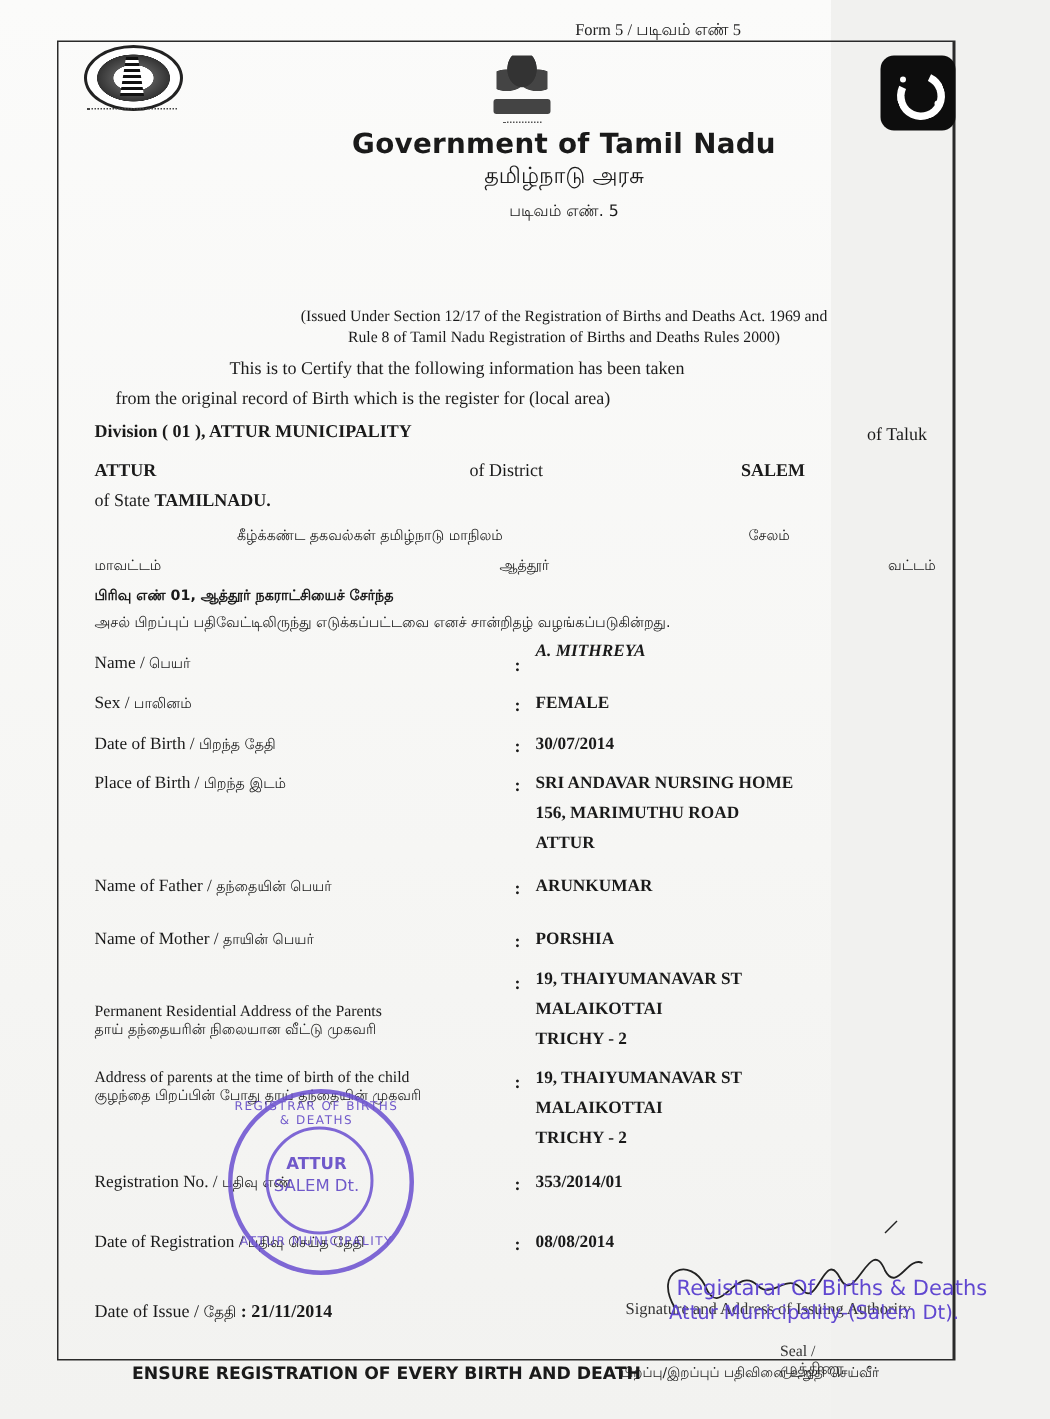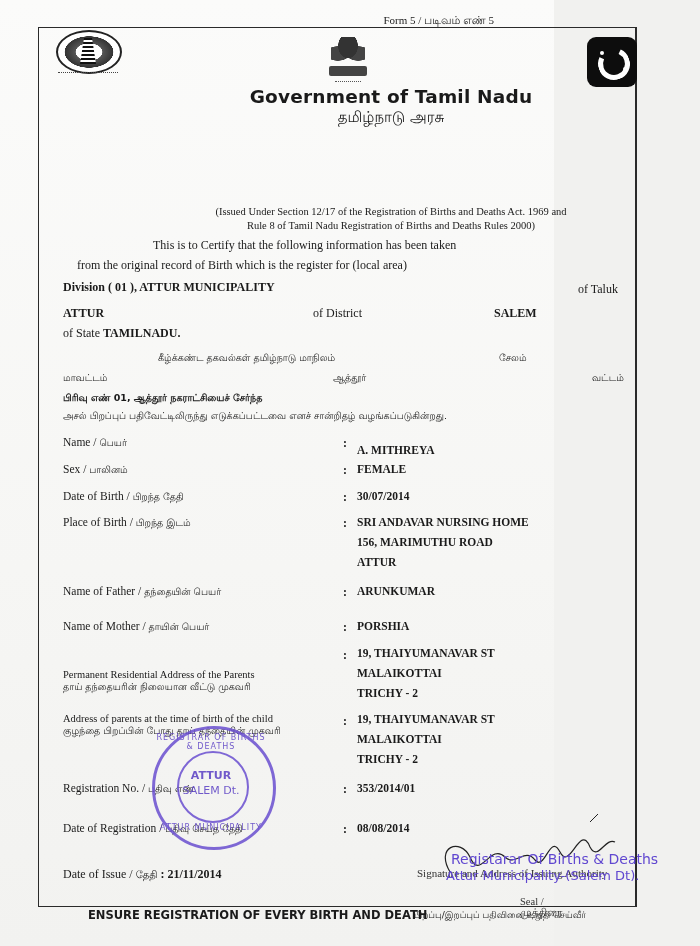--- a/index.html
+++ b/index.html
@@ -65,21 +65,21 @@
     border-top-color: transparent; border-bottom-color: #fff;
     transform: rotate(-20deg);
   }
   .digi-logo .dot1, .digi-logo .dot2 {
     position: absolute; width: 4px; height: 4px; background: #fff; border-radius: 50%;
   }
   .digi-logo .dot1 { left: 13px; top: 14px; }
   .digi-logo .dot2 { left: 36px; top: 30px; }
 
   .sans { font-family: "DejaVu Sans", sans-serif; }
-  .center { position: absolute; left: 54px; width: 596px; text-align: center; padding-left: 39px; }
+  .center { position: absolute; left: 39px; width: 596px; text-align: center; padding-left: 39px; }
   .gov-title { top: 86px; font-size: 18.5px; font-weight: bold; letter-spacing: 0.2px; }
   .gov-tamil { top: 108px; font-size: 15px; }
   .form-tamil { top: 135px; font-size: 10.5px; }
   .dept { top: 150px; font-size: 14px; font-weight: bold; }
   .cert-box {
     position: absolute; left: 140px; top: 172px; width: 451px; height: 22px;
     border: 1.3px solid #333; text-align: center;
     font-size: 12px; line-height: 22px;
   }
   .issued { top: 205px; font-size: 10.5px; line-height: 14px; }
@@ -161,20 +161,21 @@
   </div>
 
   <div class="digi-logo">
     <div class="ring"></div>
     <div class="dot1"></div>
     <div class="dot2"></div>
   </div>
 
   <div class="center gov-title sans">Government of Tamil Nadu</div>
   <div class="center gov-tamil sans">தமிழ்நாடு அரசு</div>
+  <div class="center form-tamil sans">படிவம் எண். 5</div>
 
 
   <div class="center issued">
     <div>(Issued Under Section 12/17 of the Registration of Births and Deaths Act. 1969 and</div>
     <div>Rule 8 of Tamil Nadu Registration of Births and Deaths Rules 2000)</div>
   </div>
 
   <div class="txt" style="left:153px; top:238px;">This is to Certify that the following information has been taken</div>
   <div class="txt" style="left:77px; top:258px;">from the original record of Birth which is the register for (local area)</div>
   <div class="txt b" style="left:63px; top:280px;">Division ( 01 ), ATTUR MUNICIPALITY</div>
@@ -190,21 +191,21 @@
   <div class="txt ta" style="left:158px; top:352px;">கீழ்க்கண்ட தகவல்கள் தமிழ்நாடு மாநிலம்</div>
   <div class="txt ta" style="left:499px; top:352px;">சேலம்</div>
   <div class="txt ta" style="left:63px; top:372px;">மாவட்டம்</div>
   <div class="txt ta" style="left:333px; top:372px;">ஆத்தூர்</div>
   <div class="txt ta" style="left:592px; top:372px;">வட்டம்</div>
   <div class="txt ta b" style="left:63px; top:392px;">பிரிவு எண் 01, ஆத்தூர் நகராட்சியைச் சேர்ந்த</div>
   <div class="txt ta" style="left:63px; top:410px;">அசல் பிறப்புப் பதிவேட்டிலிருந்து எடுக்கப்பட்டவை எனச் சான்றிதழ் வழங்கப்படுகின்றது.</div>
 
   <div class="row-label" style="top:436px;"><span>Name / </span><span class="tam">பெயர்</span></div>
   <div class="colon" style="top:436px;">:</div>
-  <div class="val" style="top:440px;">A. MITHREYA</div>
+  <div class="val" style="top:424px;font-style:italic;">A. MITHREYA</div>
 
   <div class="row-label" style="top:463px;"><span>Sex / </span><span class="tam">பாலினம்</span></div>
   <div class="colon" style="top:463px;">:</div>
   <div class="val" style="top:459px;">FEMALE</div>
 
   <div class="row-label" style="top:490px;"><span>Date of Birth / </span><span class="tam">பிறந்த தேதி</span></div>
   <div class="colon" style="top:490px;">:</div>
   <div class="val" style="top:486px;">30/07/2014</div>
 
   <div class="row-label" style="top:516px;"><span>Place of Birth / </span><span class="tam">பிறந்த இடம்</span></div>

